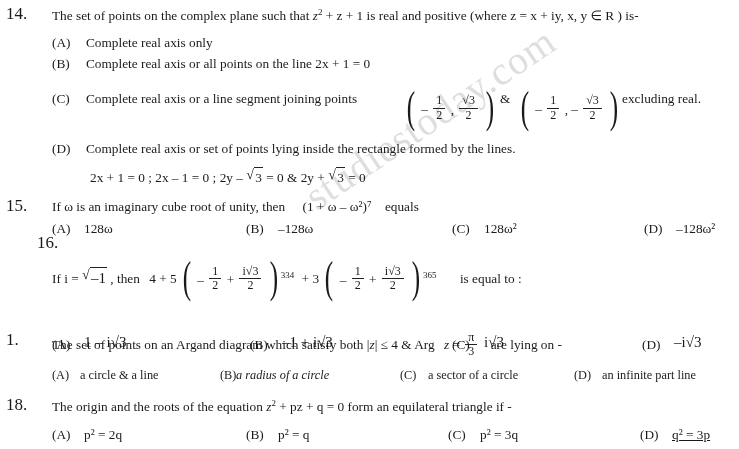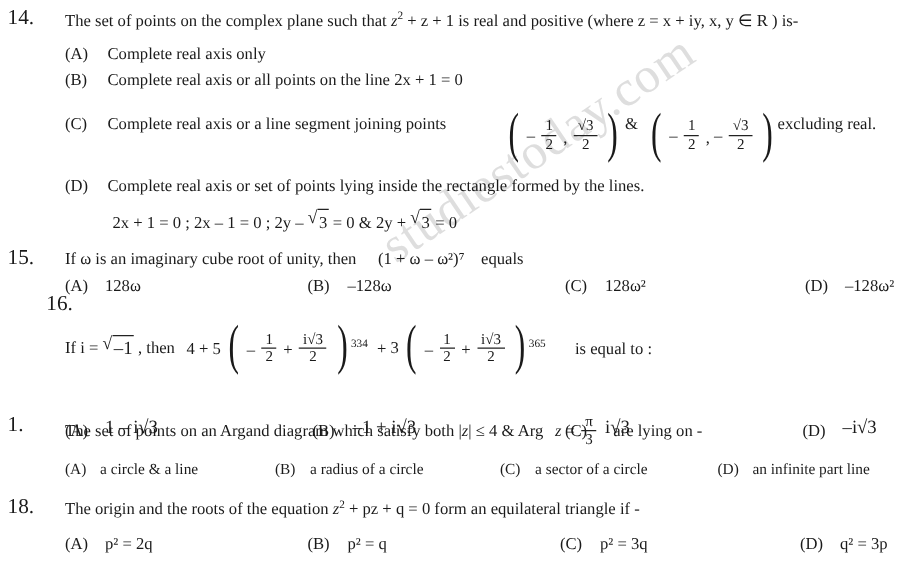--- a/index.html
+++ b/index.html
@@ -275,21 +275,21 @@
         <span class="frac">
           <span class="num">π</span>
           <span class="den">3</span>
         </span>
         <span style="margin-left:8px;">are lying on -</span>
       </div>
       <div class="opt-row" style="height:21px; margin-top:8px;">
         <span class="opt" style="left:0px; font-size:12.3px;">(A)</span>
         <span class="opt" style="left:28px; font-size:12.3px;">a circle &amp; a line</span>
         <span class="opt" style="left:168px; font-size:12.3px;">(B)</span>
-        <span class="opt" style="left:196px; font-size:12.3px;">a radius of a circle</span>
+        <span class="opt" style="left:184px; font-size:12.3px;font-style:italic;">a radius of a circle</span>
         <span class="opt" style="left:348px; font-size:12.3px;">(C)</span>
         <span class="opt" style="left:376px; font-size:12.3px;">a sector of a circle</span>
         <span class="opt" style="left:522px; font-size:12.3px;">(D)</span>
         <span class="opt" style="left:550px; font-size:12.3px;">an infinite part line</span>
       </div>
     </div>
   </div>
 
   <div class="q" style="top:395px;">
     <div class="qnum" style="top:0px;">18.</div>
@@ -298,18 +298,18 @@
         <span>The origin and the roots of the equation </span><span class="it">z</span><sup class="pw">2</sup><span> + pz + q = 0 form an equilateral triangle if -</span>
       </div>
       <div class="opt-row" style="height:21px; margin-top:8px;">
         <span class="opt" style="left:0px;">(A)</span>
         <span class="opt" style="left:32px;">p² = 2q</span>
         <span class="opt" style="left:194px;">(B)</span>
         <span class="opt" style="left:226px;">p² = q</span>
         <span class="opt" style="left:396px;">(C)</span>
         <span class="opt" style="left:428px;">p² = 3q</span>
         <span class="opt" style="left:588px;">(D)</span>
-        <span class="opt" style="left:620px;">q² = 3p</span>
+        <span class="opt" style="left:620px;text-decoration:underline;">q² = 3p</span>
       </div>
     </div>
   </div>
 
 </div>
 
 </body></html>

